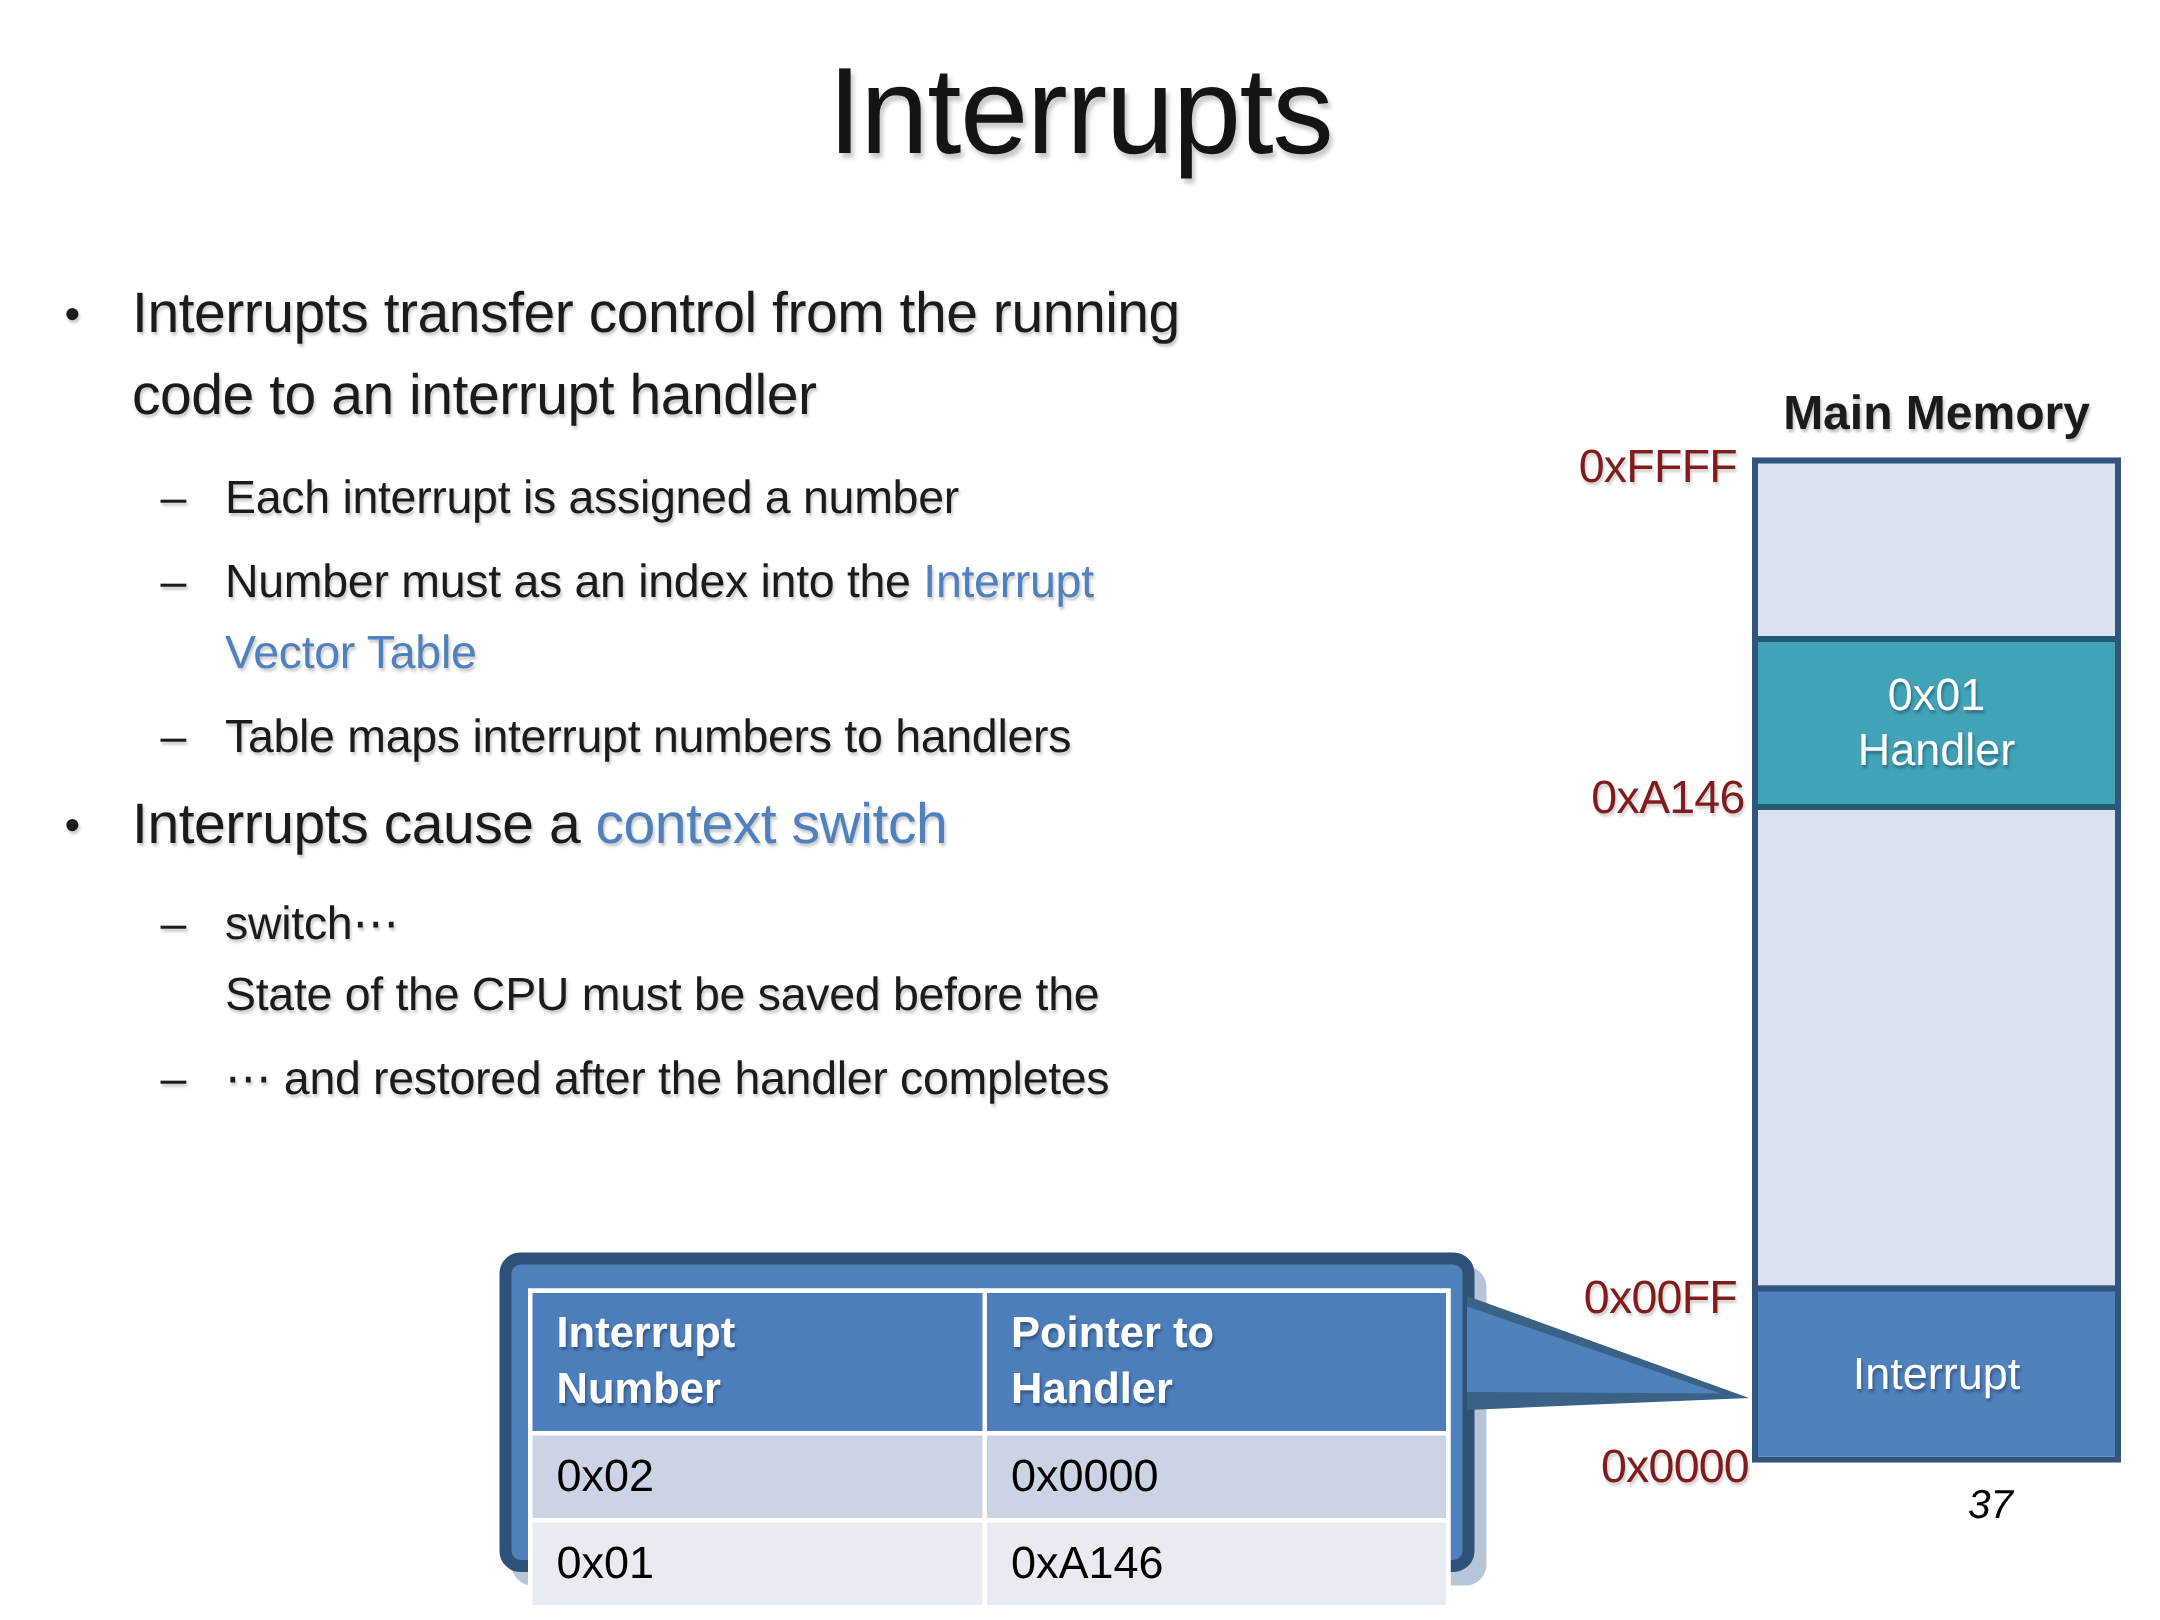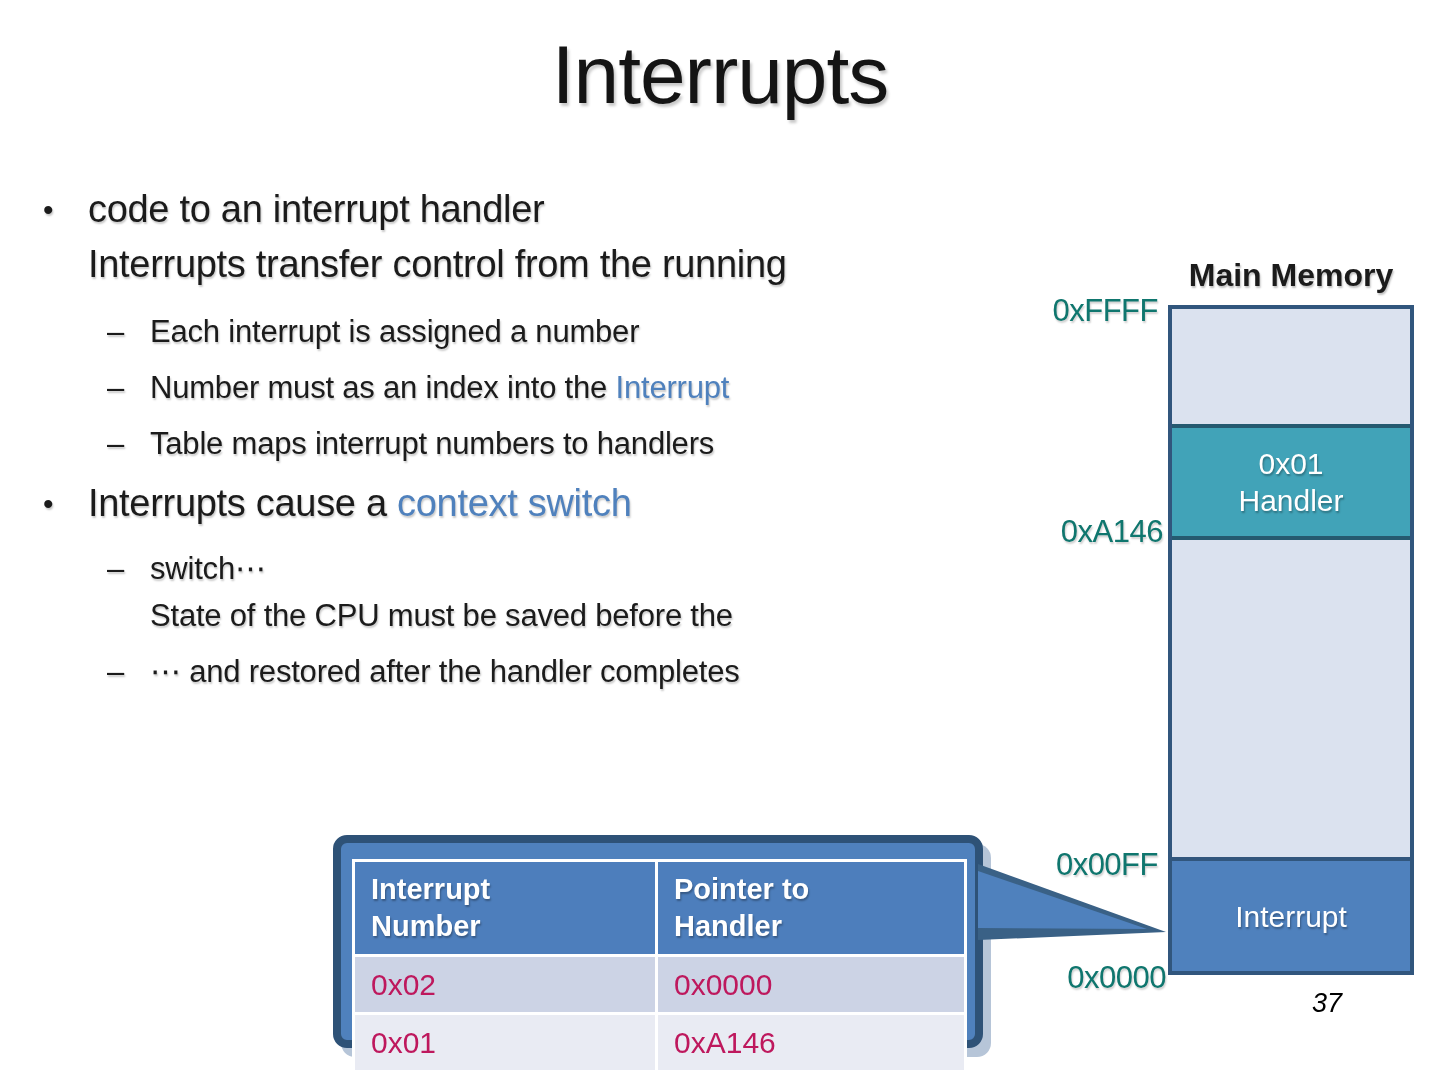--- a/index.html
+++ b/index.html
@@ -28,71 +28,72 @@
   .mem-title{position:absolute;left:1155px;top:243px;width:272px;text-align:center;
     font-size:32px;font-weight:bold;text-shadow:1px 2px 2px rgba(0,0,0,0.25);margin-top:14px;}
   .mem-box{position:absolute;left:1168px;top:305px;width:246px;height:670px;
     background:#dbe2ef;border:4px solid #31567d;box-sizing:border-box;}
   .mem-sec{position:absolute;left:0;right:0;display:flex;flex-direction:column;
     justify-content:center;text-align:center;color:#fff;font-size:30px;line-height:37px;
     text-shadow:1px 2px 2px rgba(0,0,0,0.3);box-sizing:border-box;}
   .sec-handler{top:115px;height:116px;background:#41a3b8;
     border-top:4px solid #255a70;border-bottom:4px solid #255a70;}
   .sec-vector{bottom:0;height:114px;background:#4f81bd;border-top:4px solid #31567d;}
-  .addr{position:absolute;width:145px;text-align:right;font-size:31px;color:#0f766e;
+  .addr{position:absolute;width:145px;text-align:right;font-size:31px;color:#7f1d1d;
     text-shadow:1px 2px 2px rgba(0,0,0,0.2);letter-spacing:-0.5px;}
   #addr-ffff{left:1013px;top:293px;}
   #addr-a146{left:1018px;top:514px;}
   #addr-00ff{left:1013px;top:847px;}
   #addr-0000{left:1021px;top:960px;}
 
   
   .callout{position:absolute;left:333px;top:835px;width:650px;height:213px;
     background:#4f81bd;border:8px solid #2e5277;border-radius:14px;box-sizing:border-box;
     box-shadow:8px 9px 0 rgba(110,140,178,0.5);}
   .pointer-svg{position:absolute;left:975px;top:855px;width:200px;height:95px;}
 
   
   .ivt{position:absolute;left:352px;top:859px;display:grid;
     grid-template-columns:300px 306px;gap:3px;background:#fff;border:3px solid #fff;}
   .ivt .th{background:#4d7ebc;color:#fff;font-weight:bold;font-size:29px;line-height:37px;
     height:92px;padding:9px 0 0 16px;box-sizing:border-box;
     text-shadow:1px 2px 2px rgba(0,0,0,0.3);}
   .ivt .td{font-size:30px;height:55px;line-height:55px;padding-left:16px;
-    box-sizing:border-box;color:#be185d;}
+    box-sizing:border-box;color:#000000;}
   .ivt .r1{background:#ccd3e5;}
   .ivt .r2{background:#e9ebf3;}
 
   .page-num{position:absolute;left:1312px;top:988px;font-size:27px;color:#000000;font-style:italic;}
 </style>
 </head>
 <body>
 
 <div id="slide">
 
   <div class="slide-title">Interrupts</div>
 
   <div class="bullets">
     <div class="li l1">
       <span class="mk">•</span>
       <span class="tx">
+        <span class="ln"><span>Interrupts transfer control from the running</span></span>
         <span class="ln"><span>code to an interrupt handler</span></span>
-        <span class="ln"><span>Interrupts transfer control from the running</span></span>
       </span>
     </div>
     <div class="li l2">
       <span class="mk">–</span>
       <span class="tx">
         <span class="ln"><span>Each interrupt is assigned a number</span></span>
       </span>
     </div>
     <div class="li l2">
       <span class="mk">–</span>
       <span class="tx">
         <span class="ln"><span>Number must as an index into the </span><span class="accent">Interrupt</span></span>
+        <span class="ln"><span class="accent">Vector Table</span></span>
       </span>
     </div>
     <div class="li l2">
       <span class="mk">–</span>
       <span class="tx">
         <span class="ln"><span>Table maps interrupt numbers to handlers</span></span>
       </span>
     </div>
     <div class="li l1" id="b4">
       <span class="mk">•</span>

